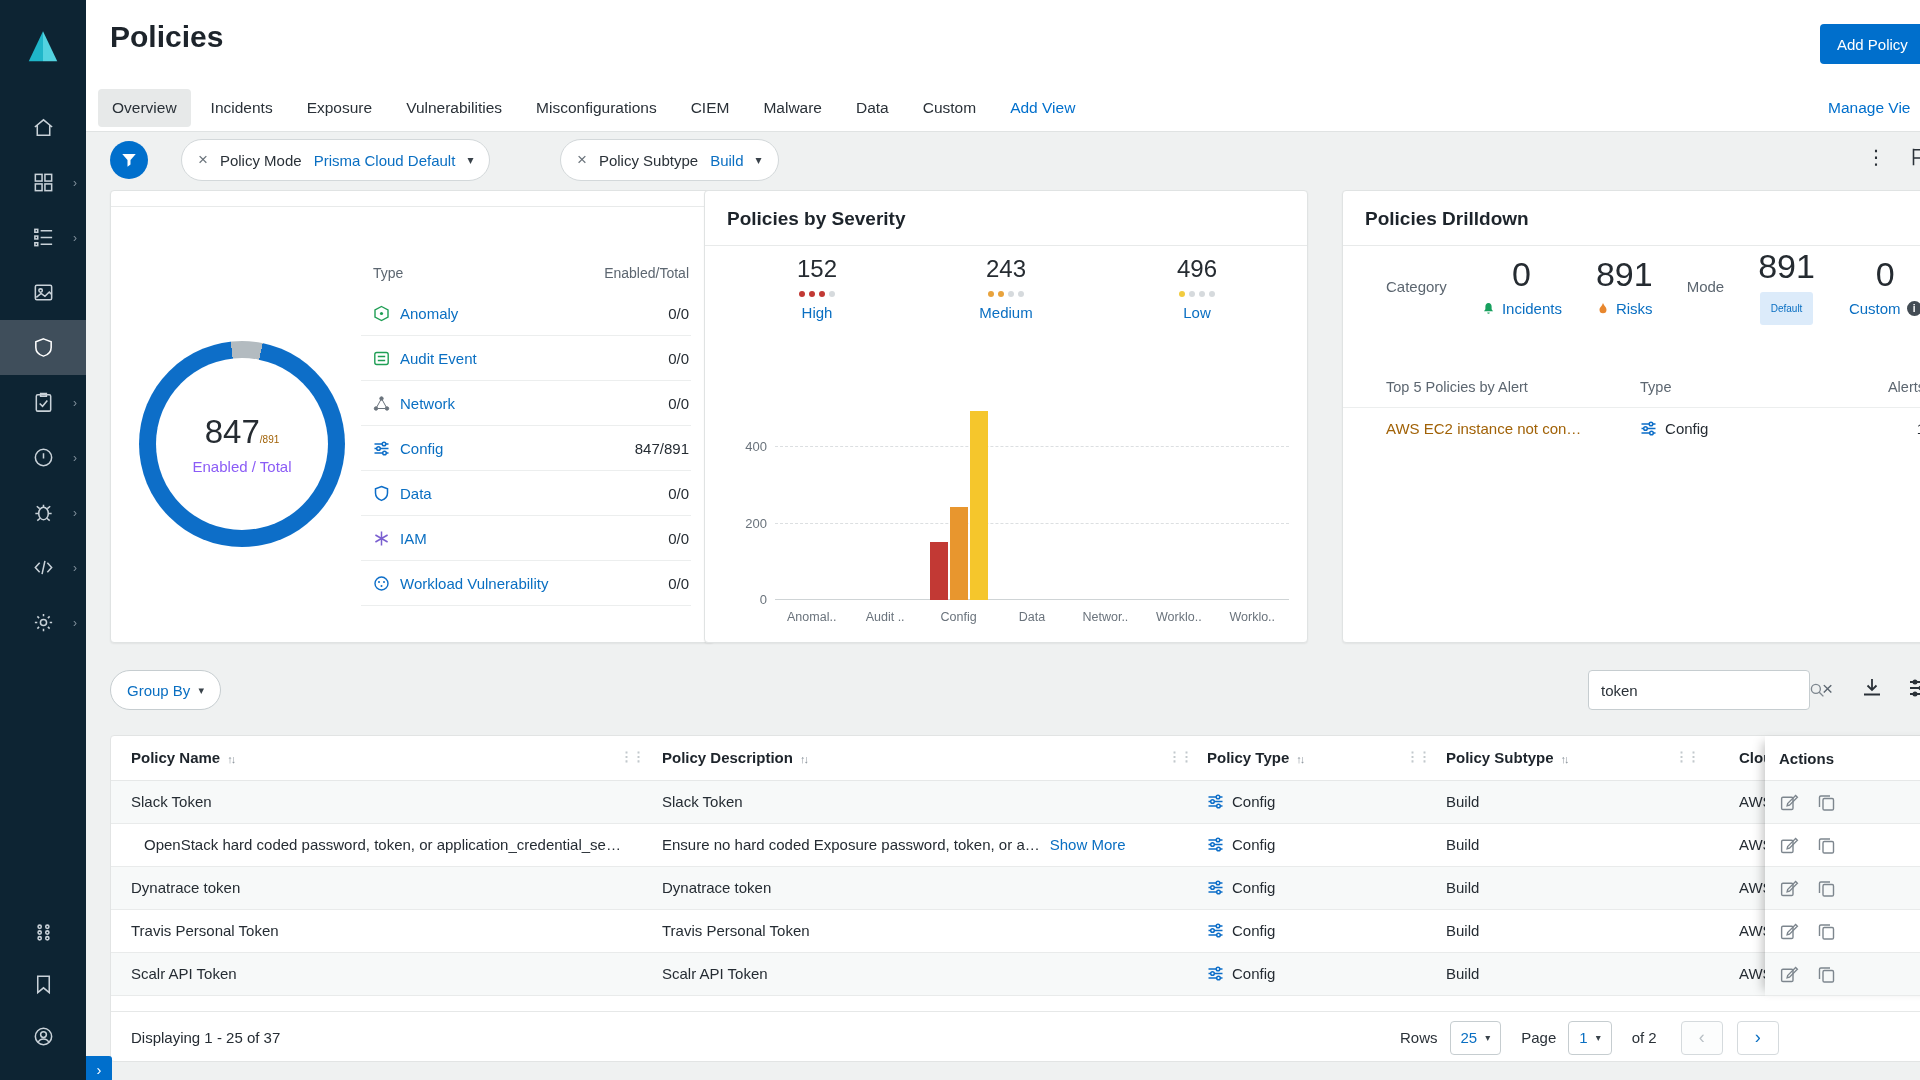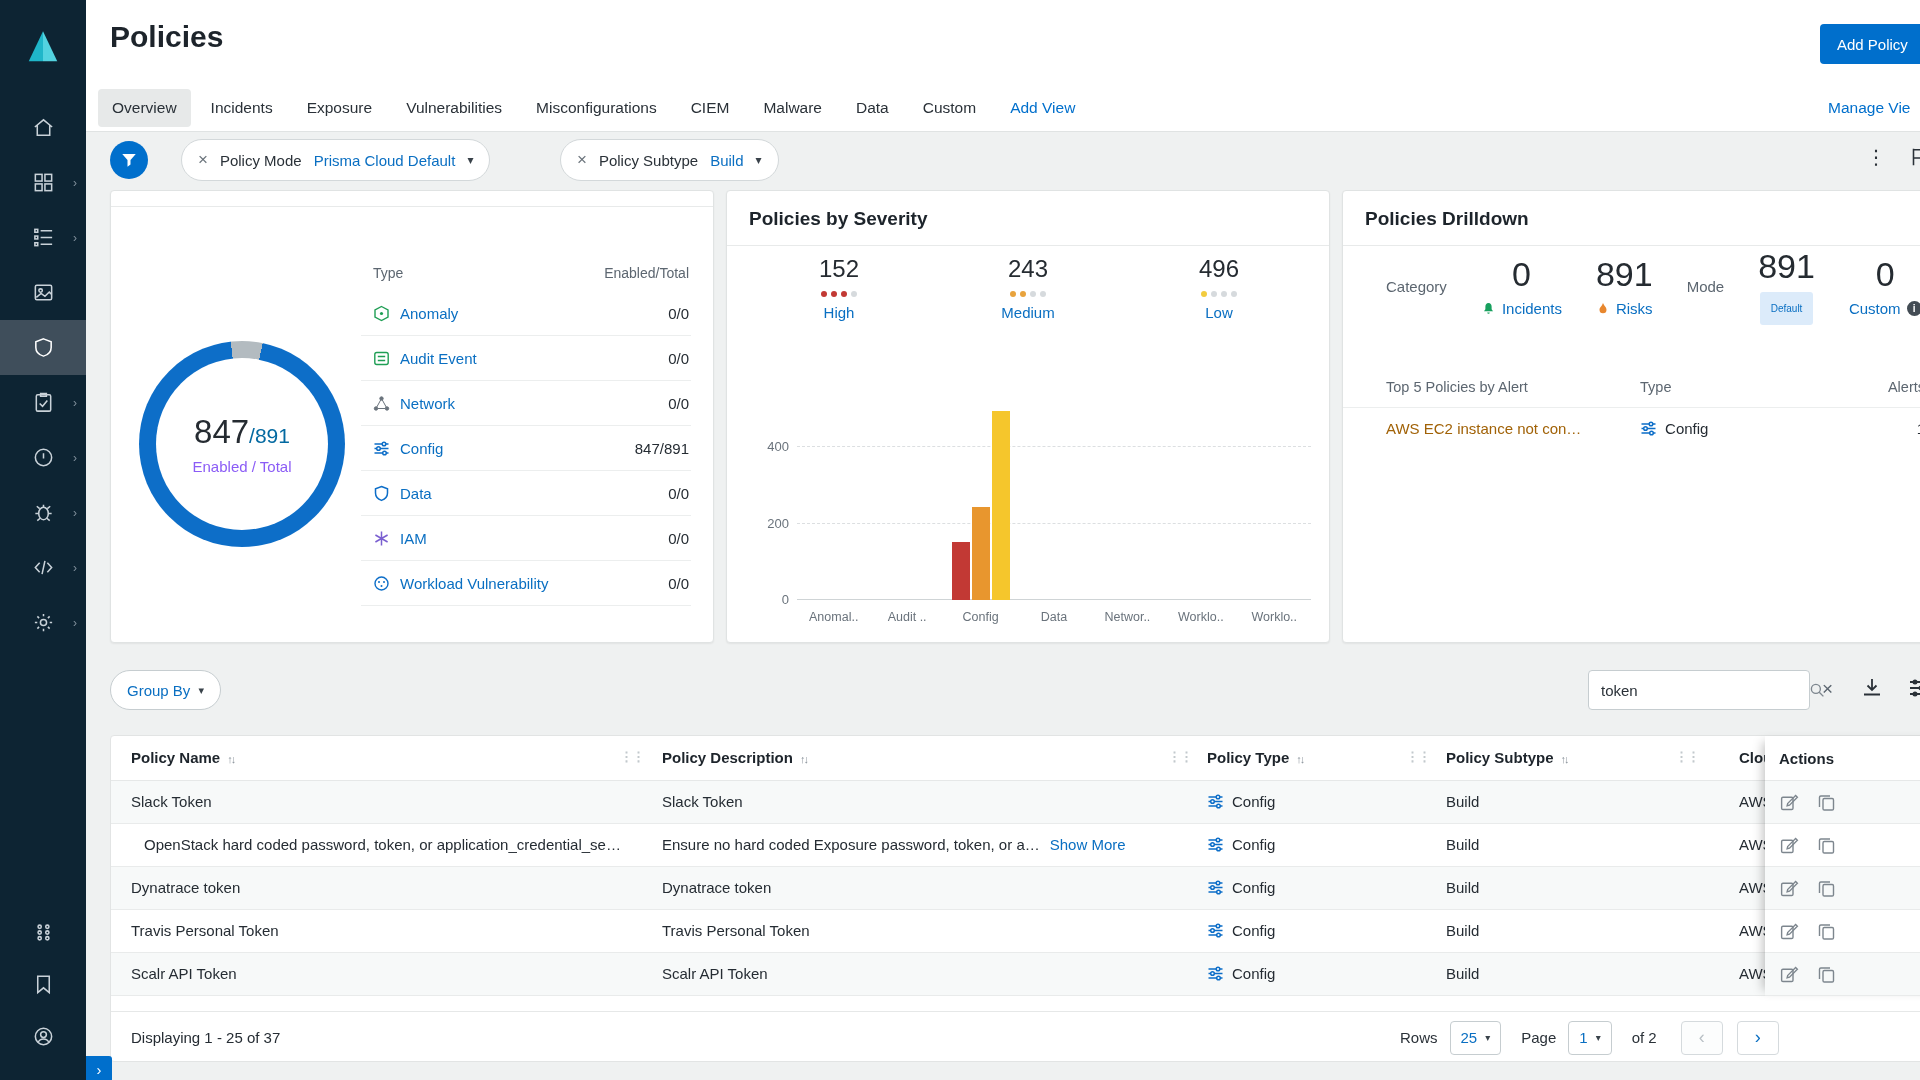--- a/index.html
+++ b/index.html
@@ -51,30 +51,30 @@
   .card { position:absolute; top:58px; background:#fff; border:1px solid #e0e3e3; border-radius:4px;
     box-shadow:0 1px 2px rgba(0,0,0,0.06); height:453px; }
   .card-title { padding:17px 22px 0 22px; font-size:19px; font-weight:700; color:#1d242b; }
   .card-hr { margin-top:15px; border-bottom:1px solid #e8eaea; }
 
   #card-coverage { left:24px; width:604px; }
   .donut { position:absolute; left:28px; top:150px; width:206px; height:206px; border-radius:50%; }
   .donut-hole { position:absolute; left:17px; top:17px; width:172px; height:172px; border-radius:50%; background:#fff;
     display:flex; flex-direction:column; align-items:center; justify-content:center; }
   .donut-num { font-size:33px; color:#252b31; }
-  .donut-total { font-size:21px; color:#0369a1; }
+  .donut-total { font-size:10px; color:#a16207; }
   .donut-cap { font-size:15px; color:#8b5cf6; margin-top:7px; }
   .cov-table { position:absolute; left:250px; top:66px; width:330px; }
   .cov-head { display:flex; justify-content:space-between; padding:8px 2px 10px 12px; font-size:14px; color:#5c6670; }
   .cov-row { display:flex; align-items:center; height:45px; border-bottom:1px solid #eceeee; padding:0 2px 0 12px; }
   .cov-row .cov-icon { width:17px; height:17px; margin-right:10px; flex:none; }
   .cov-row a { color:#0a6fc2; font-size:15px; text-decoration:none; cursor:pointer; }
   .cov-row .cov-val { margin-left:auto; font-size:15px; color:#252c33; }
 
-  #card-severity { left:640px; width:604px; }
+  #card-severity { left:618px; width:604px; }
   .sev-stat { position:absolute; top:64px; width:140px; display:flex; flex-direction:column; align-items:center; }
   .sev-num { font-size:24px; color:#252b31; }
   .sev-dots { display:flex; gap:4px; margin-top:8px; }
   .dot { width:6px; height:6px; border-radius:50%; display:inline-block; }
   .sev-label { margin-top:7px; font-size:15px; color:#0a6fc2; cursor:pointer; }
   .sev-chart { position:absolute; left:70px; top:218px; width:514px; height:230px; }
   .plot-area { position:absolute; left:0; top:0; width:514px; height:191px; }
   .gl { position:absolute; left:0; right:0; height:0; border-top:1px dashed #dcdfe1; }
   .gl.solid { border-top:1px solid #cfd4d6; }
   .bar { position:absolute; bottom:0; width:18px; }

